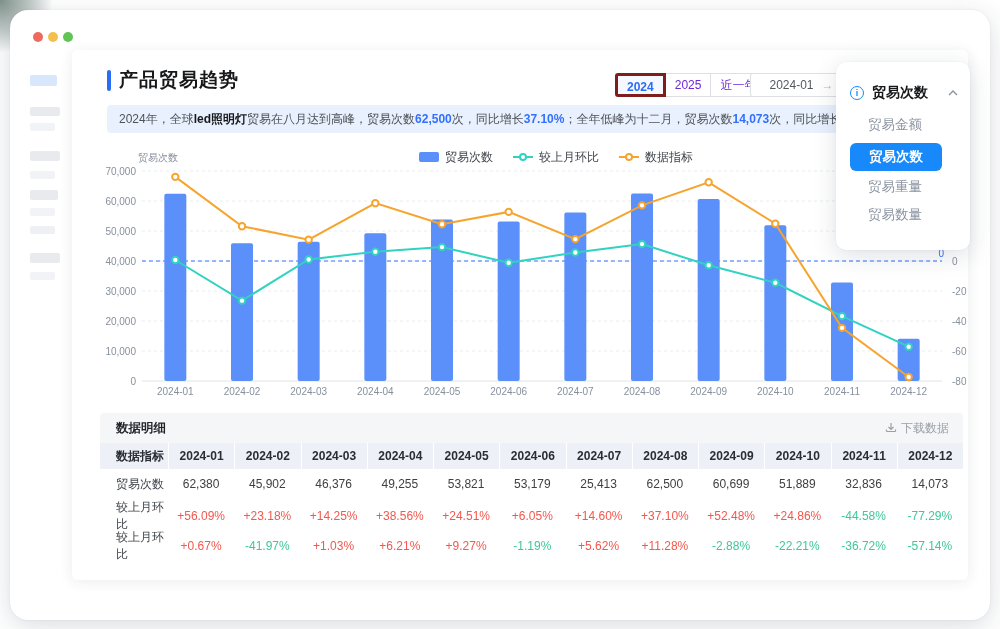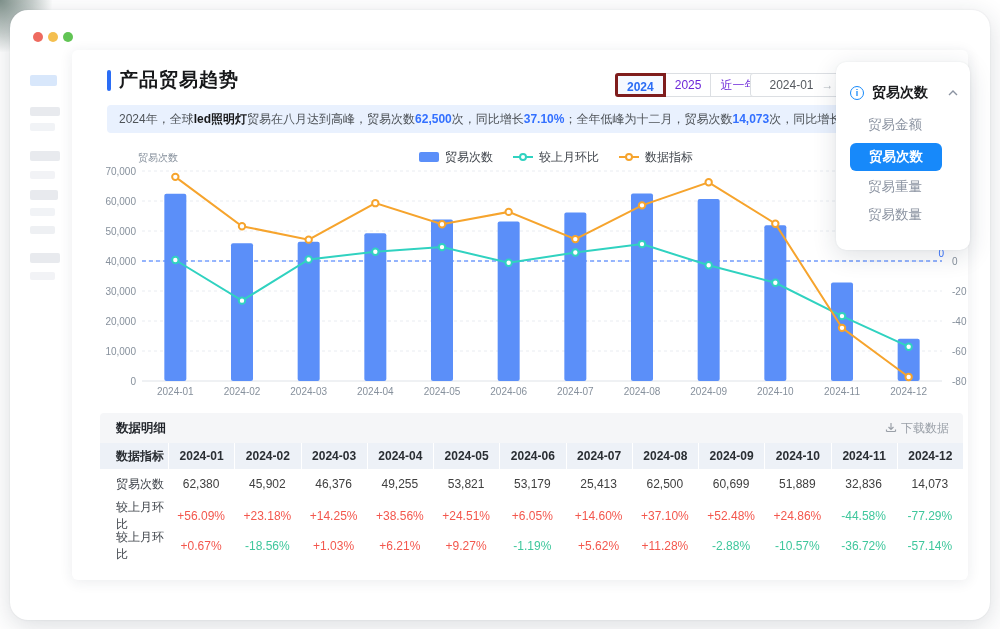--- a/index.html
+++ b/index.html
@@ -271,29 +271,29 @@
               <div class="td pos">+14.60%</div>
               <div class="td pos">+37.10%</div>
               <div class="td pos">+52.48%</div>
               <div class="td pos">+24.86%</div>
               <div class="td neg">-44.58%</div>
               <div class="td neg">-77.29%</div>
             </div>
             <div class="trow tdata">
               <div class="td">较上月环比</div>
               <div class="td pos">+0.67%</div>
-              <div class="td neg">-18.56%</div>
+              <div class="td neg">-41.97%</div>
               <div class="td pos">+1.03%</div>
               <div class="td pos">+6.21%</div>
               <div class="td pos">+9.27%</div>
               <div class="td neg">-1.19%</div>
               <div class="td pos">+5.62%</div>
               <div class="td pos">+11.28%</div>
               <div class="td neg">-2.88%</div>
-              <div class="td neg">-10.57%</div>
+              <div class="td neg">-22.21%</div>
               <div class="td neg">-36.72%</div>
               <div class="td neg">-57.14%</div>
             </div>
           </div>
       </div>
     </div>
   </div>
 
   <div class="panel">
     <div class="panel-head">

